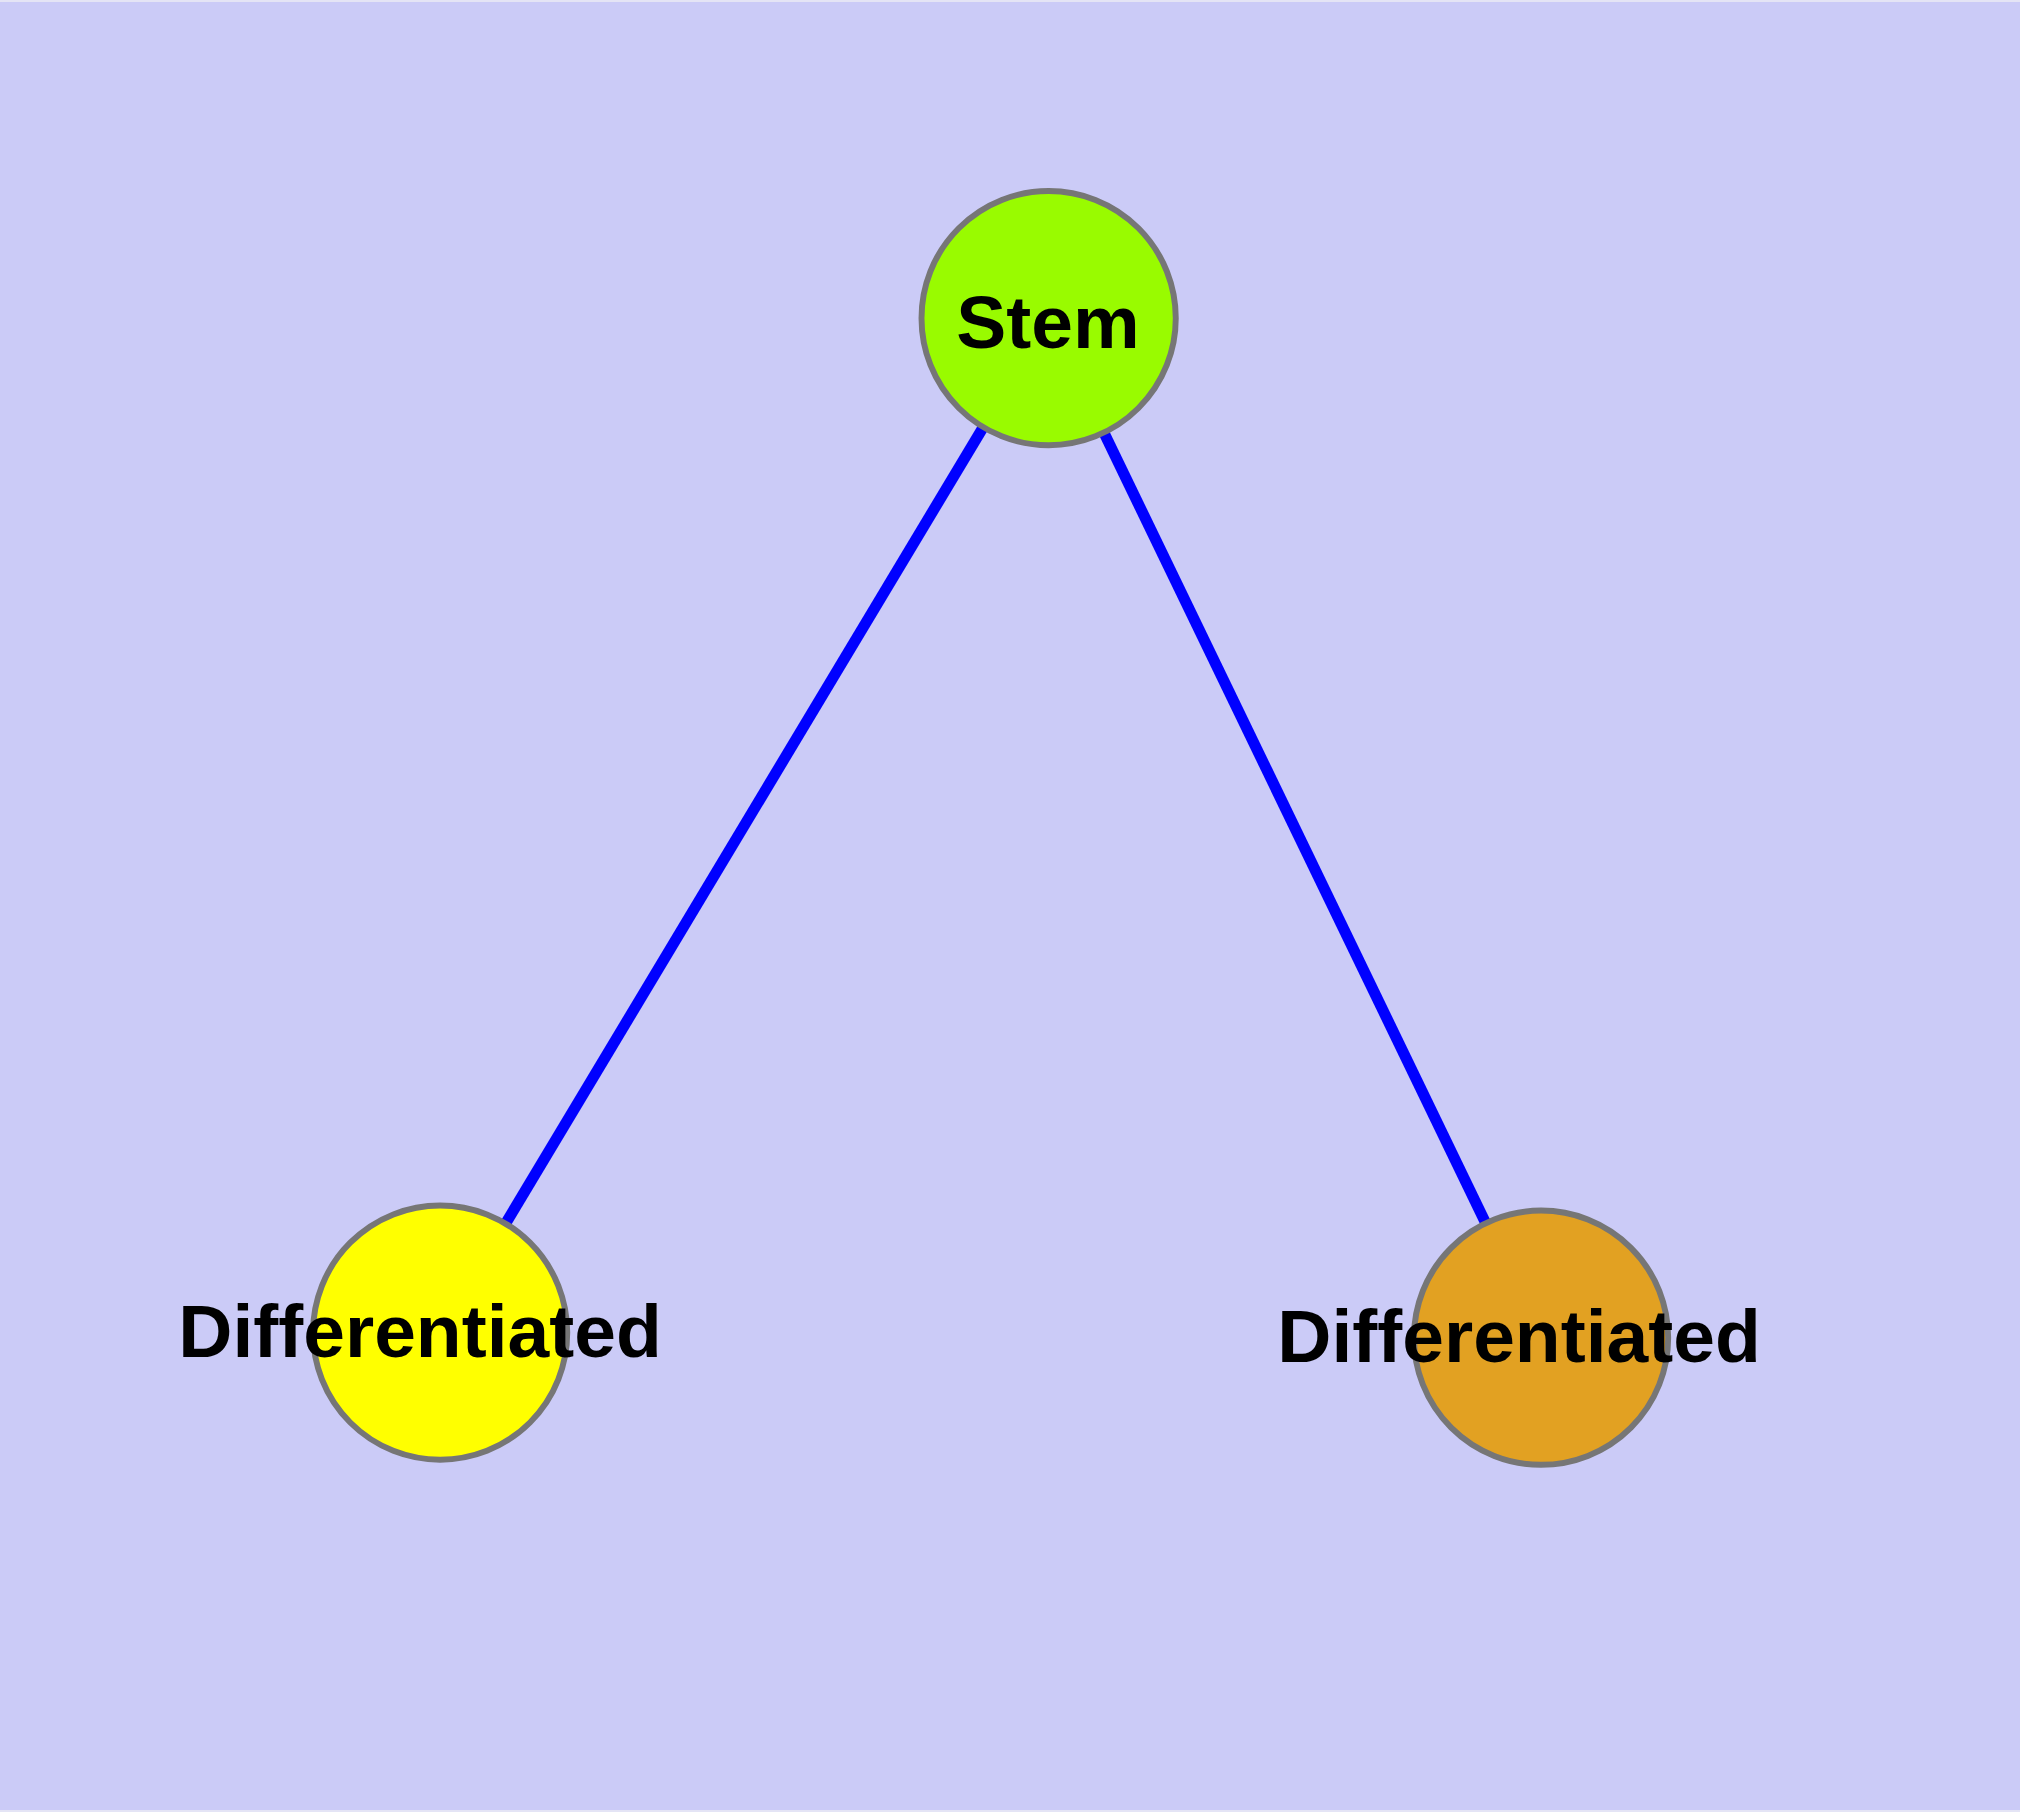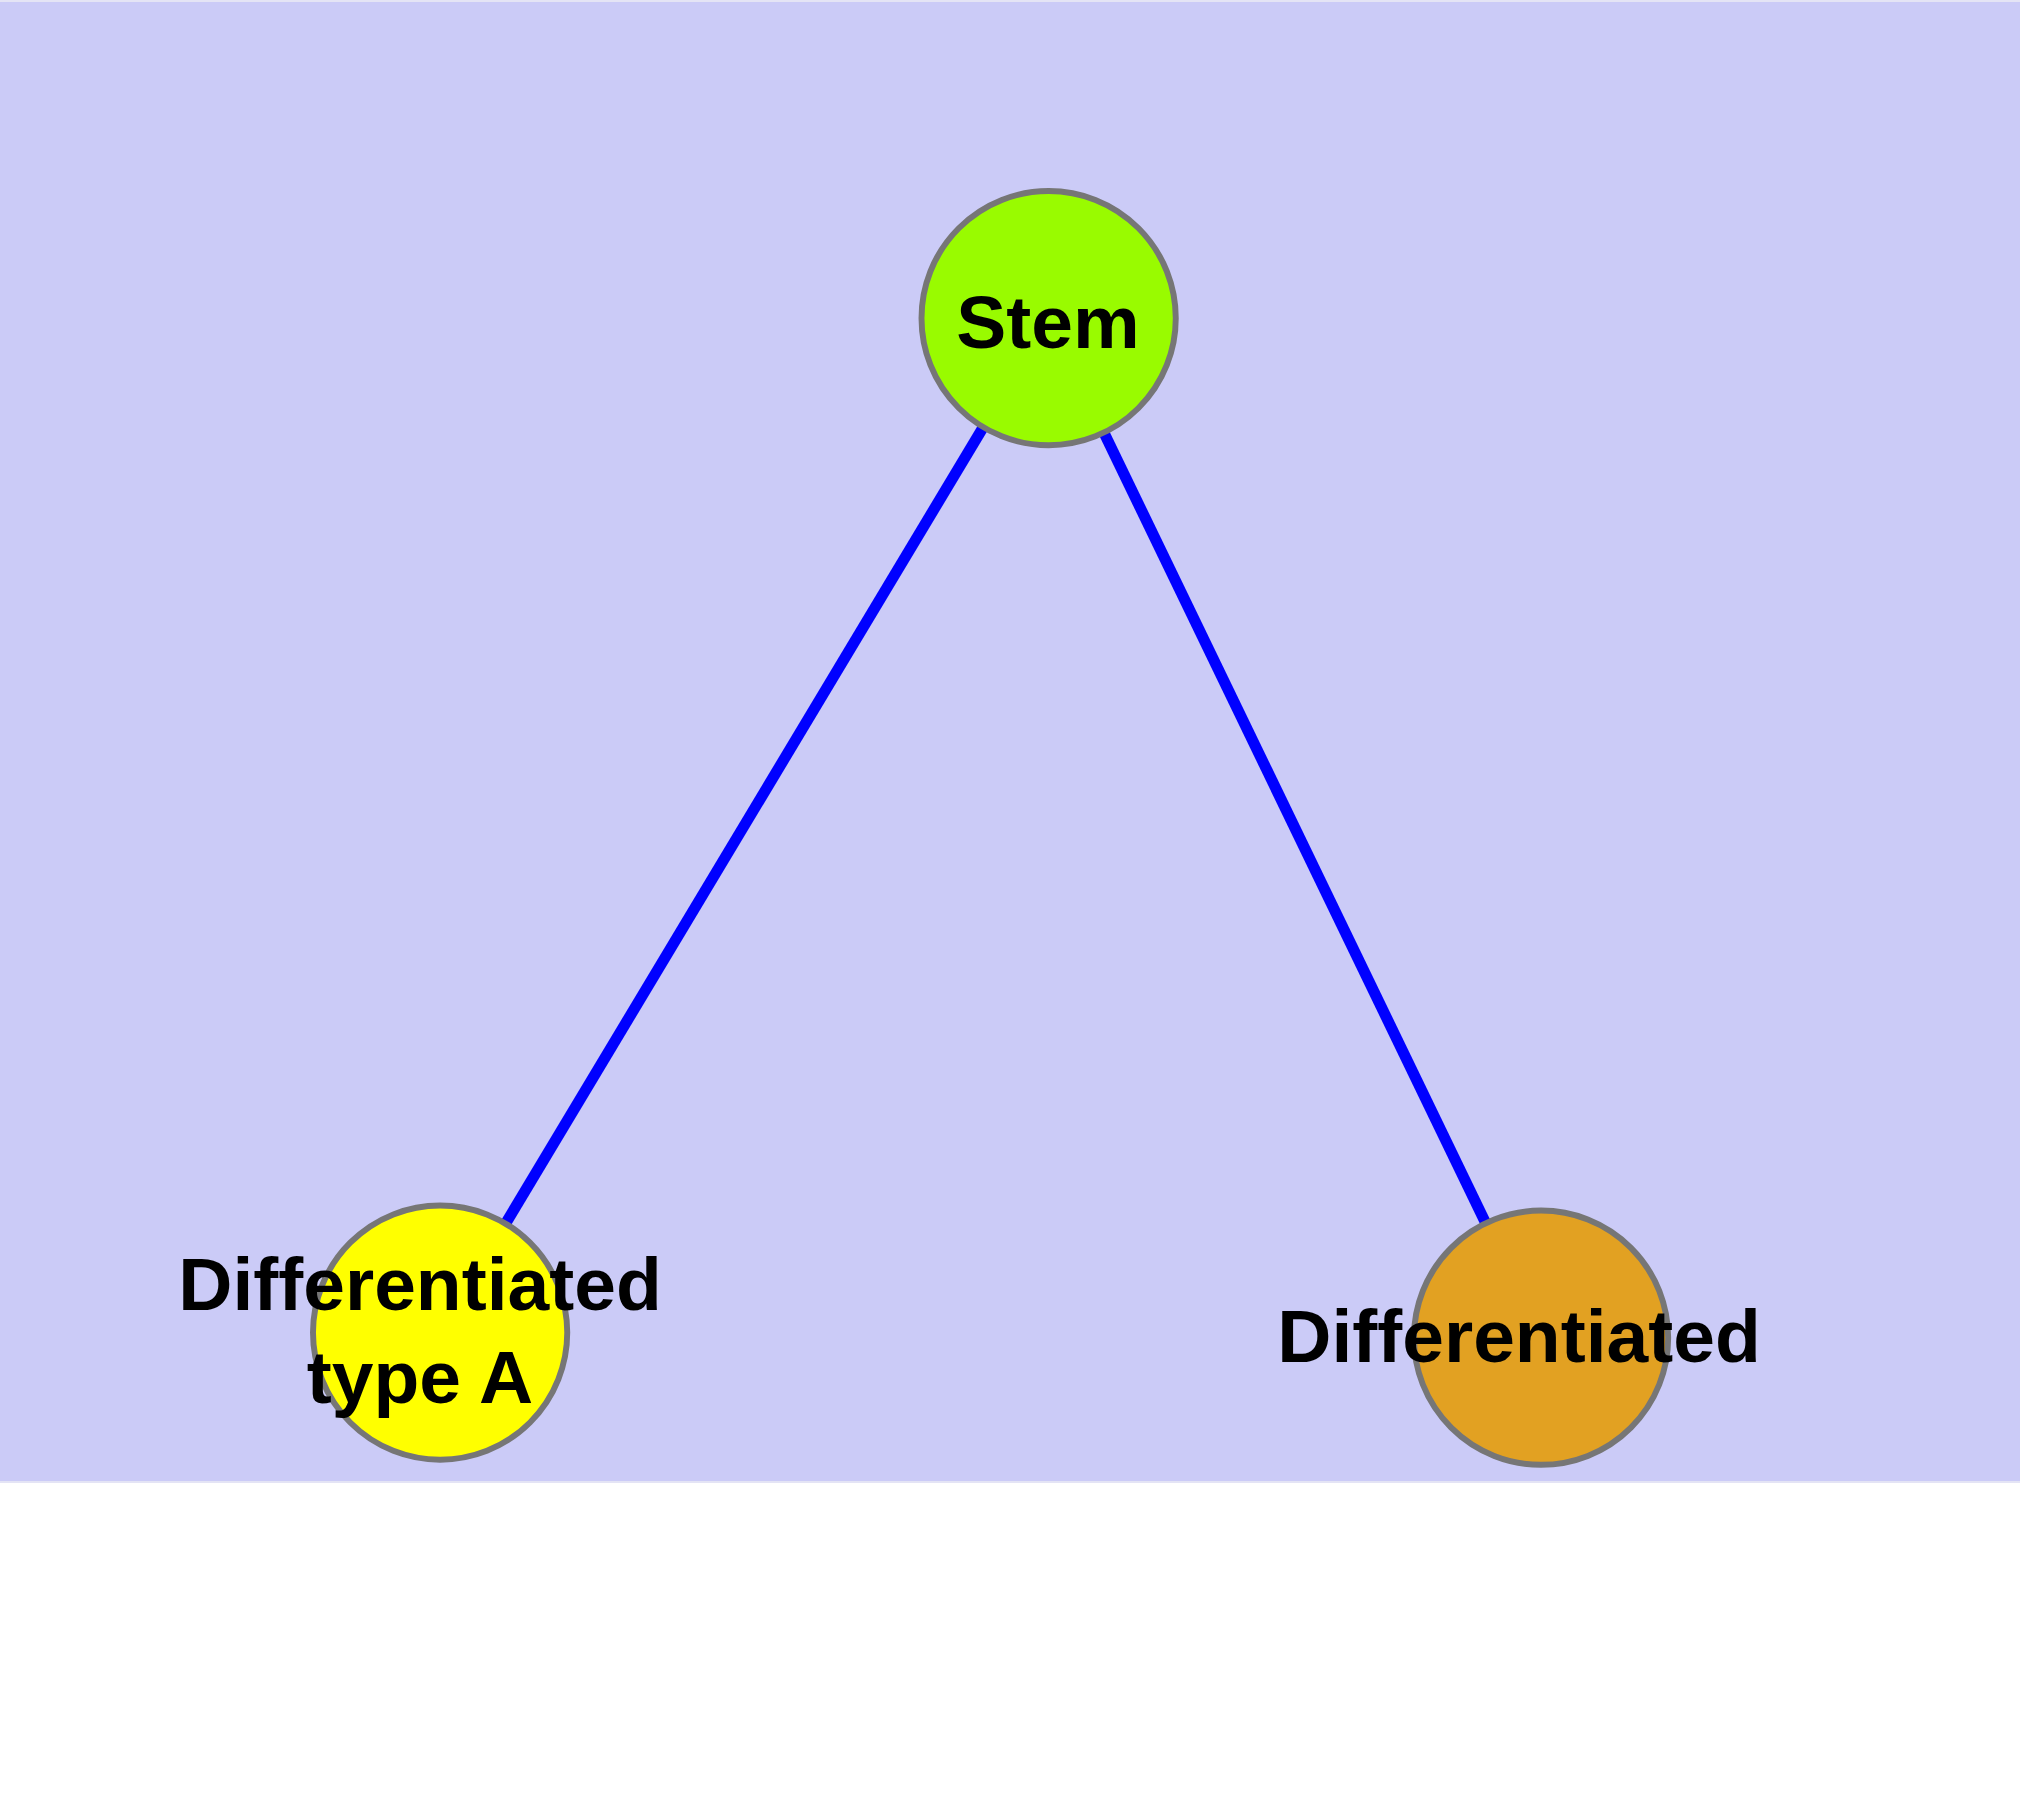--- a/index.html
+++ b/index.html
@@ -7,21 +7,21 @@
     padding: 0;
     width: 2021px;
     height: 1812px;
     overflow: hidden;
     font-family: "Liberation Sans", sans-serif;
   }
   .stage {
     position: absolute;
     left: 0; top: 0;
     width: 2021px;
-    height: 1483px;
+    height: 1812px;
     background: #CBCBF7;
     border-top: 2.5px solid #E4E4F5;
     border-bottom: 2.5px solid #E4E4F5;
     box-sizing: border-box;
   }
   .graph-svg {
     position: absolute;
     left: 0; top: 0;
     width: 2021px;
     height: 1812px;
@@ -67,21 +67,20 @@
 
     <circle class="node" cx="1818" cy="1576" r="150" fill="#E2A122"></circle>
   </svg>
 
   <div class="node-label label-stem">
     <div>Stem</div>
   </div>
 
   <div class="node-label label-type-a">
     <div>Differentiated</div>
-    <div>type A</div>
   </div>
 
   <div class="node-label label-type-b">
     <div>Differentiated</div>
   </div>
 
 </div>
 
 
 </body></html>

